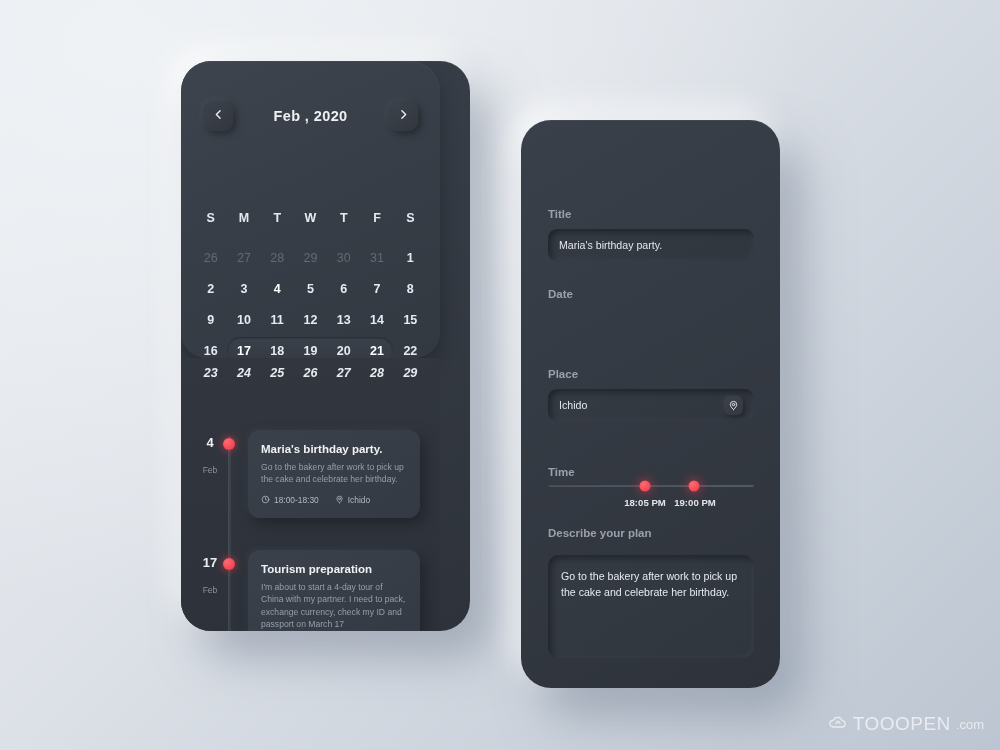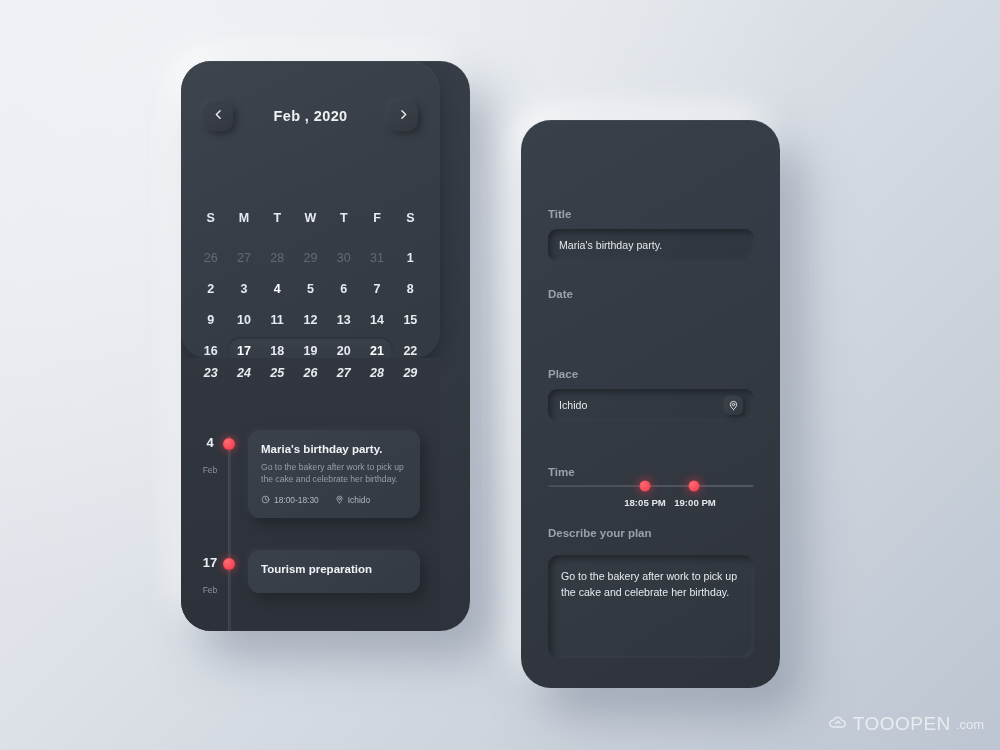--- a/index.html
+++ b/index.html
@@ -283,20 +283,21 @@
           </div>
         </div>
         <div class="ev" style="top: 192px;">
           <div class="ev-date">
             <div class="d">17</div>
             <div class="m">Feb</div>
           </div>
           <div class="ev-dot"></div>
           <div class="ev-card">
             <div class="ev-title">Tourism preparation</div>
+            <div class="ev-desc">I'm about to start a 4-day tour of China with my partner. I need to pack, exchange currency, check my ID and passport on March 17</div>
           </div>
         </div>
       </div>
   </div>
 </div>
 
 <div class="phone" id="phone-right">
 
 
   <div class="fld-label" style="top:88px">Title</div>

